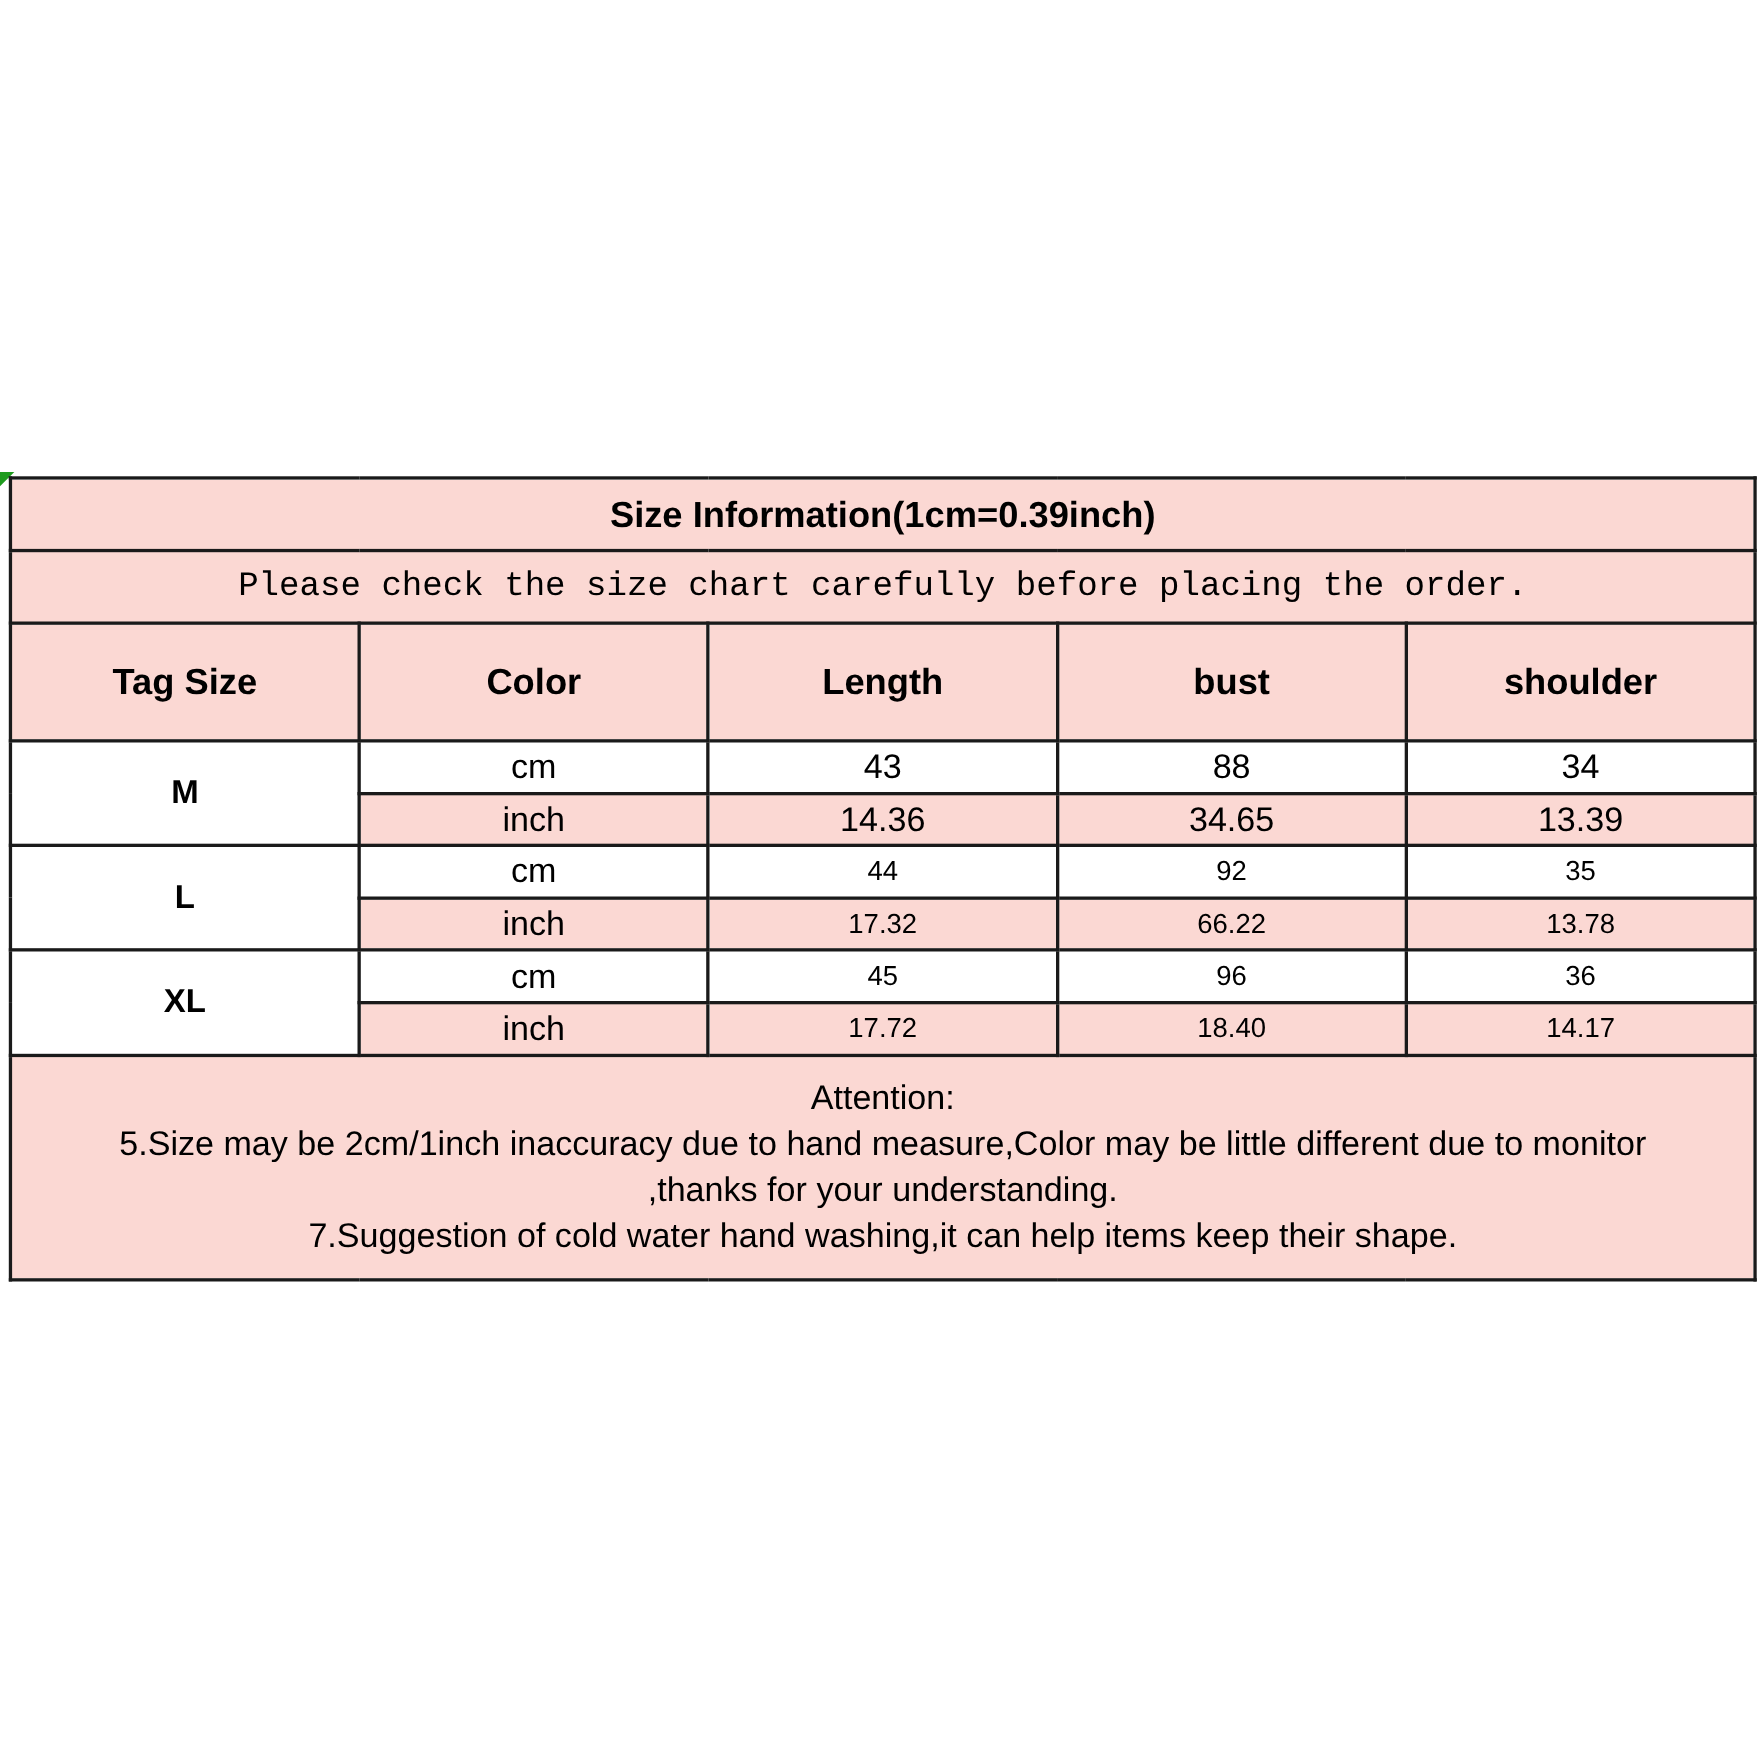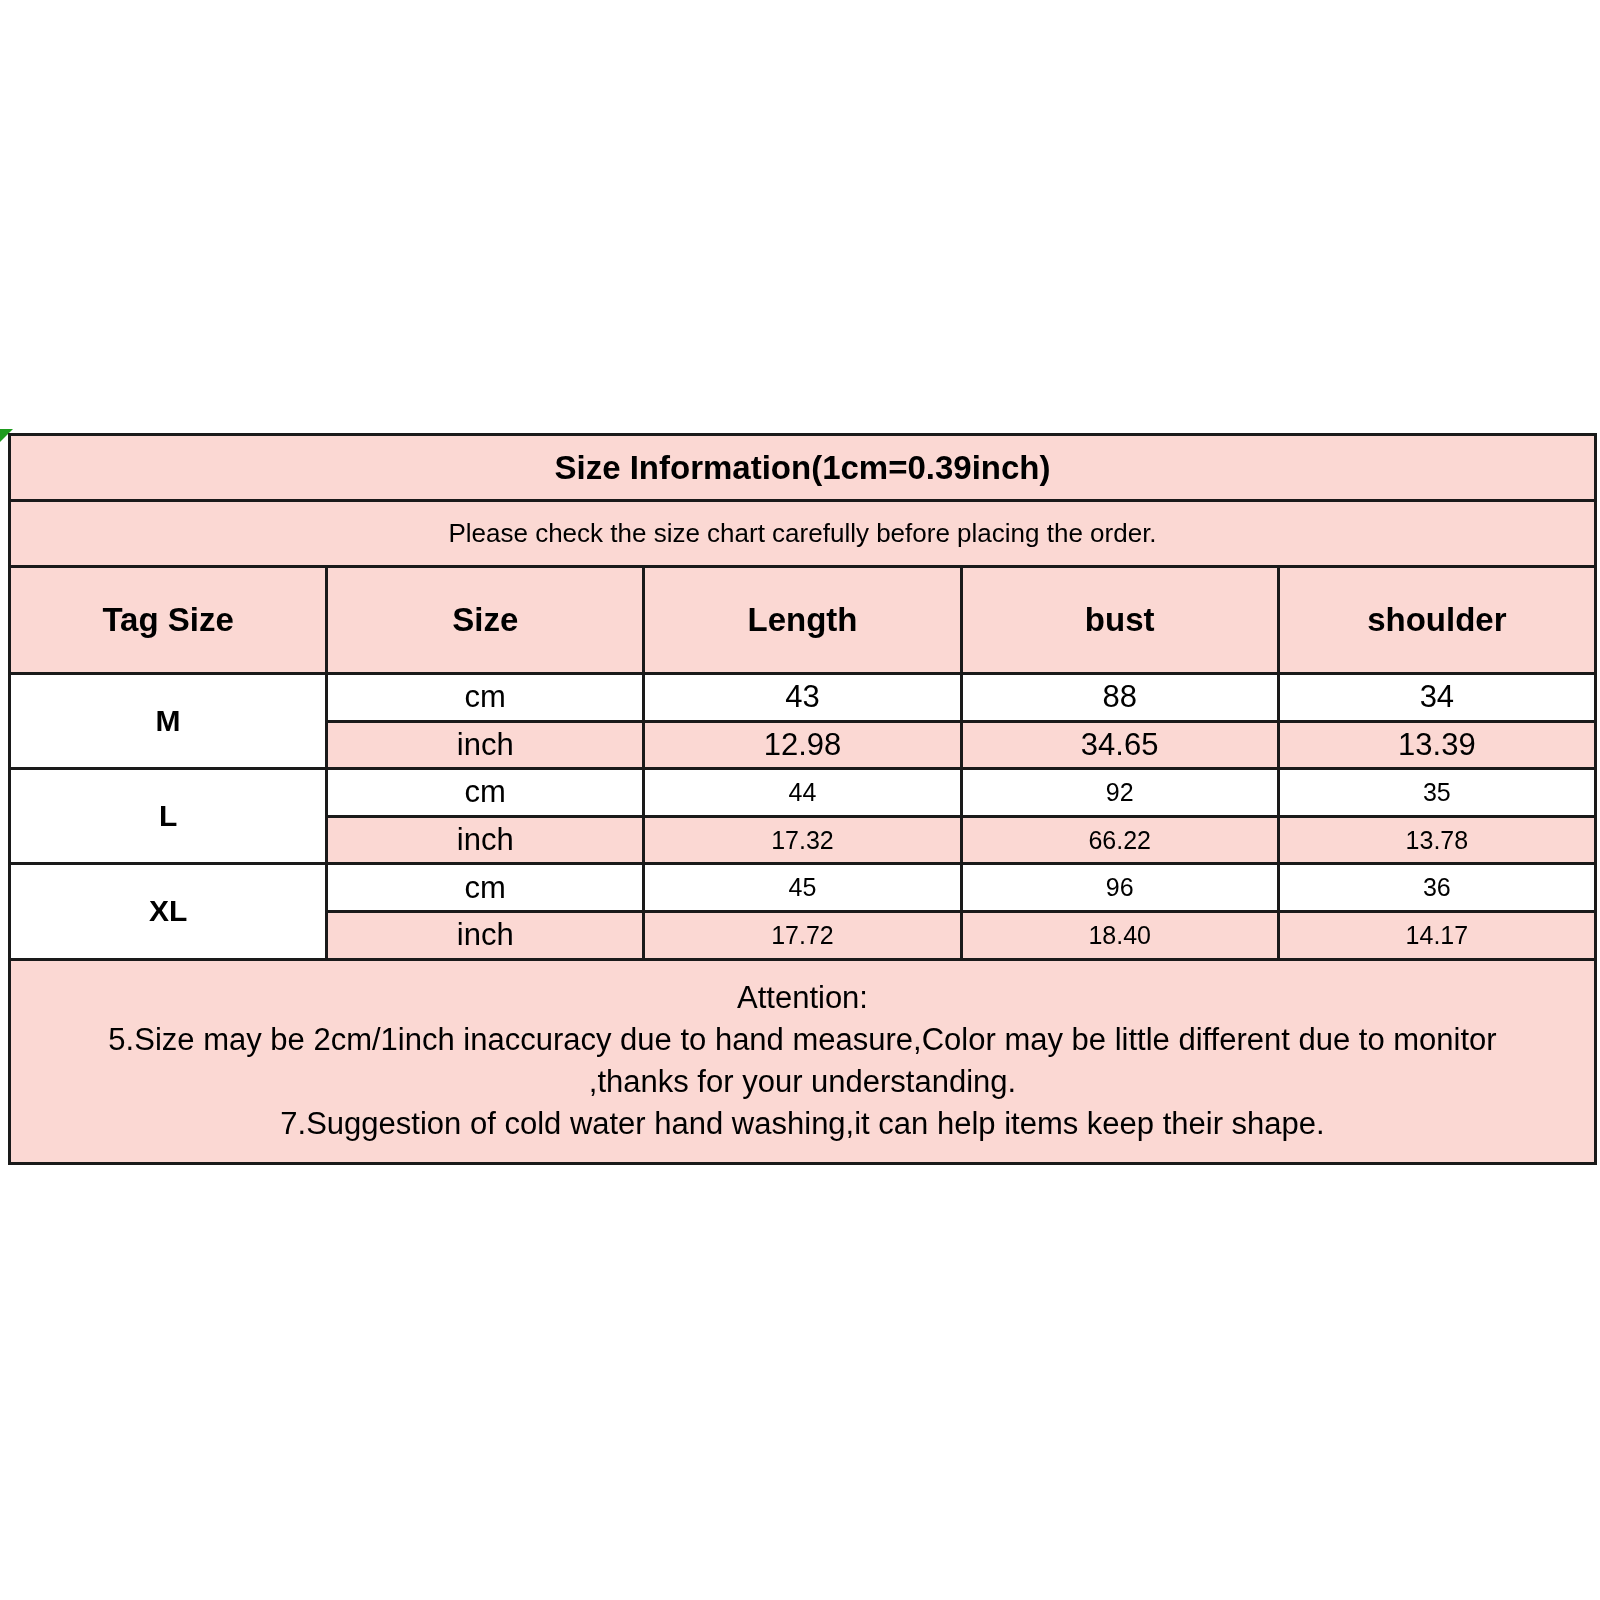--- a/index.html
+++ b/index.html
@@ -22,21 +22,21 @@
     padding:0;text-align:center;vertical-align:middle;overflow:hidden;
   }
   .bg-p{background:var(--pink,#fbd8d3);}
   .bg-w{background:#ffffff;}
   tr.tr-title{height:66px;}
   tr.tr-sub{height:66px;}
   tr.tr-head{height:107px;}
   tr.tr-data{height:47.6px;}
   tr.tr-attn{height:204px;}
   .title-cell{font-size:33px;font-weight:bold;}
-  .subtitle-cell{font-size:26px;}
+  .subtitle-cell{font-size:31px;font-family:Liberation Mono, monospace;}
   th.head-cell{font-size:33px;font-weight:bold;}
   td.tag-cell{font-size:30px;font-weight:bold;}
   td.unit-cell{font-size:31px;}
   td.val-lg{font-size:31px;}
   td.val-sm{font-size:25px;}
   td.attn-cell{
     text-align:left;vertical-align:top;
     padding:26px 8px 0 8px;font-size:31px;
   }
   .attn-line{line-height:42px;white-space:nowrap;}
@@ -61,36 +61,36 @@
       <tr class="tr-title">
         <td colspan="5" class="title-cell bg-p">Size Information(1cm=0.39inch)</td>
       </tr>
 
       <tr class="tr-sub">
         <td colspan="5" class="subtitle-cell bg-p">Please check the size chart carefully before placing the order.</td>
       </tr>
 
       <tr class="tr-head">
         <th class="head-cell bg-p">Tag Size</th>
-        <th class="head-cell bg-p">Size</th>
+        <th class="head-cell bg-p">Color</th>
         <th class="head-cell bg-p">Length</th>
         <th class="head-cell bg-p">bust</th>
         <th class="head-cell bg-p">shoulder</th>
       </tr>
 
       <tr class="tr-data">
         <td rowspan="2" class="tag-cell bg-w">M</td>
         <td class="unit-cell bg-w">cm</td>
         <td class="val-lg bg-w">43</td>
         <td class="val-lg bg-w">88</td>
         <td class="val-lg bg-w">34</td>
       </tr>
       <tr class="tr-data">
         <td class="unit-cell bg-p">inch</td>
-        <td class="val-lg bg-p">12.98</td>
+        <td class="val-lg bg-p">14.36</td>
         <td class="val-lg bg-p">34.65</td>
         <td class="val-lg bg-p">13.39</td>
       </tr>
 
       <tr class="tr-data">
         <td rowspan="2" class="tag-cell bg-w">L</td>
         <td class="unit-cell bg-w">cm</td>
         <td class="val-sm bg-w">44</td>
         <td class="val-sm bg-w">92</td>
         <td class="val-sm bg-w">35</td>

